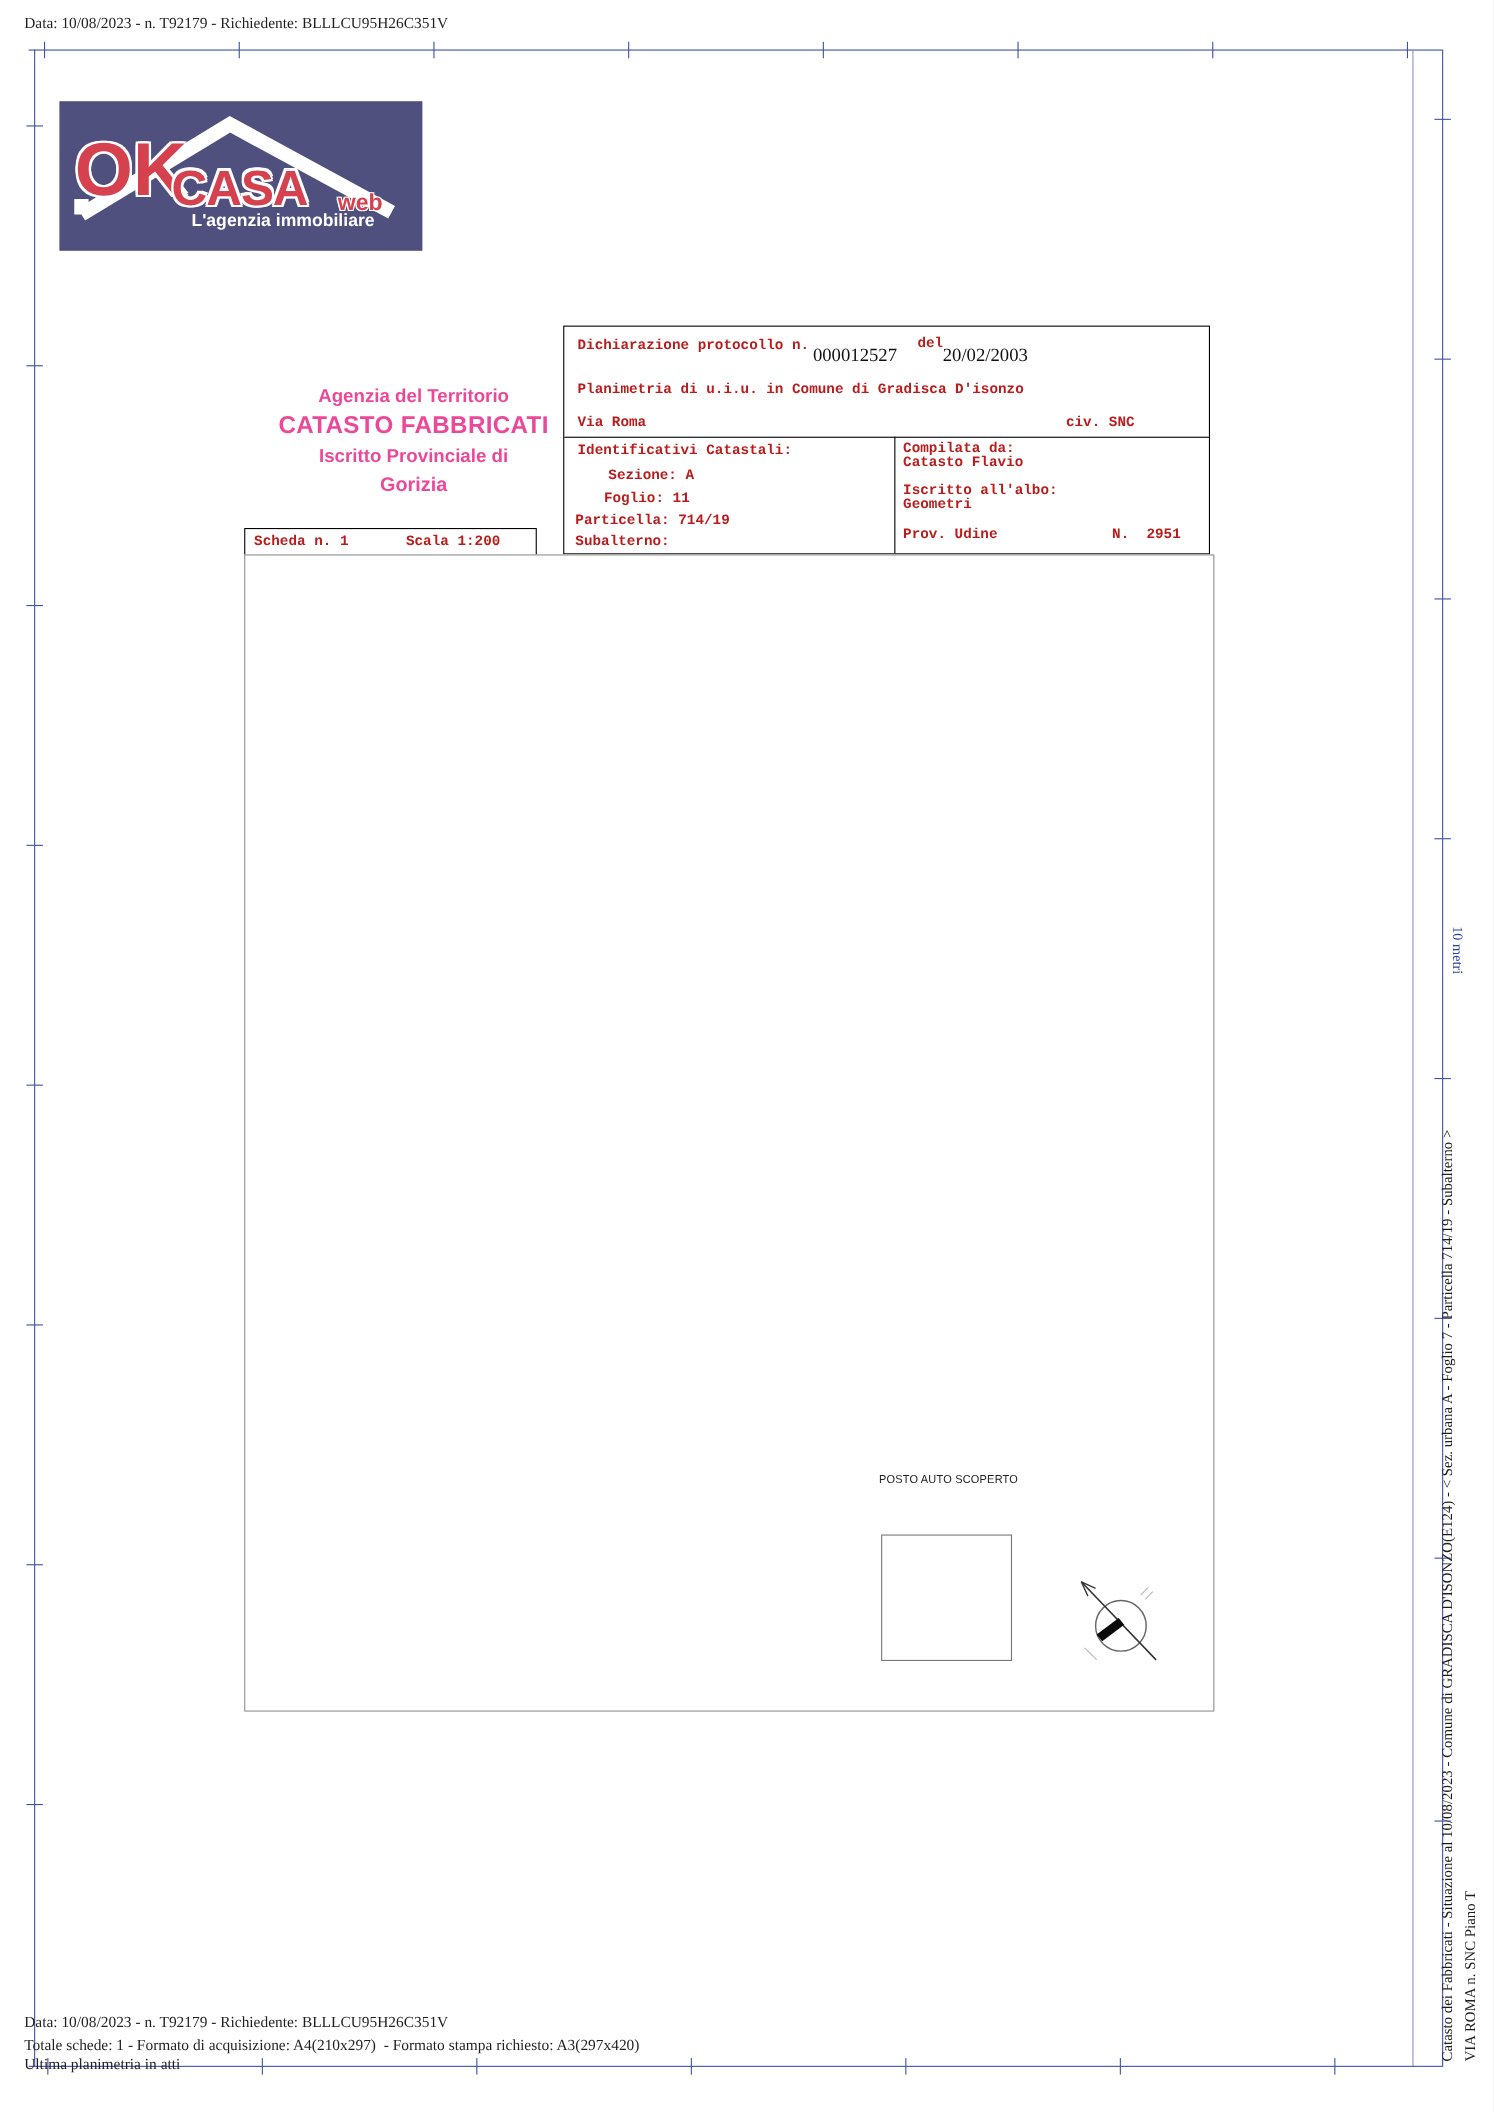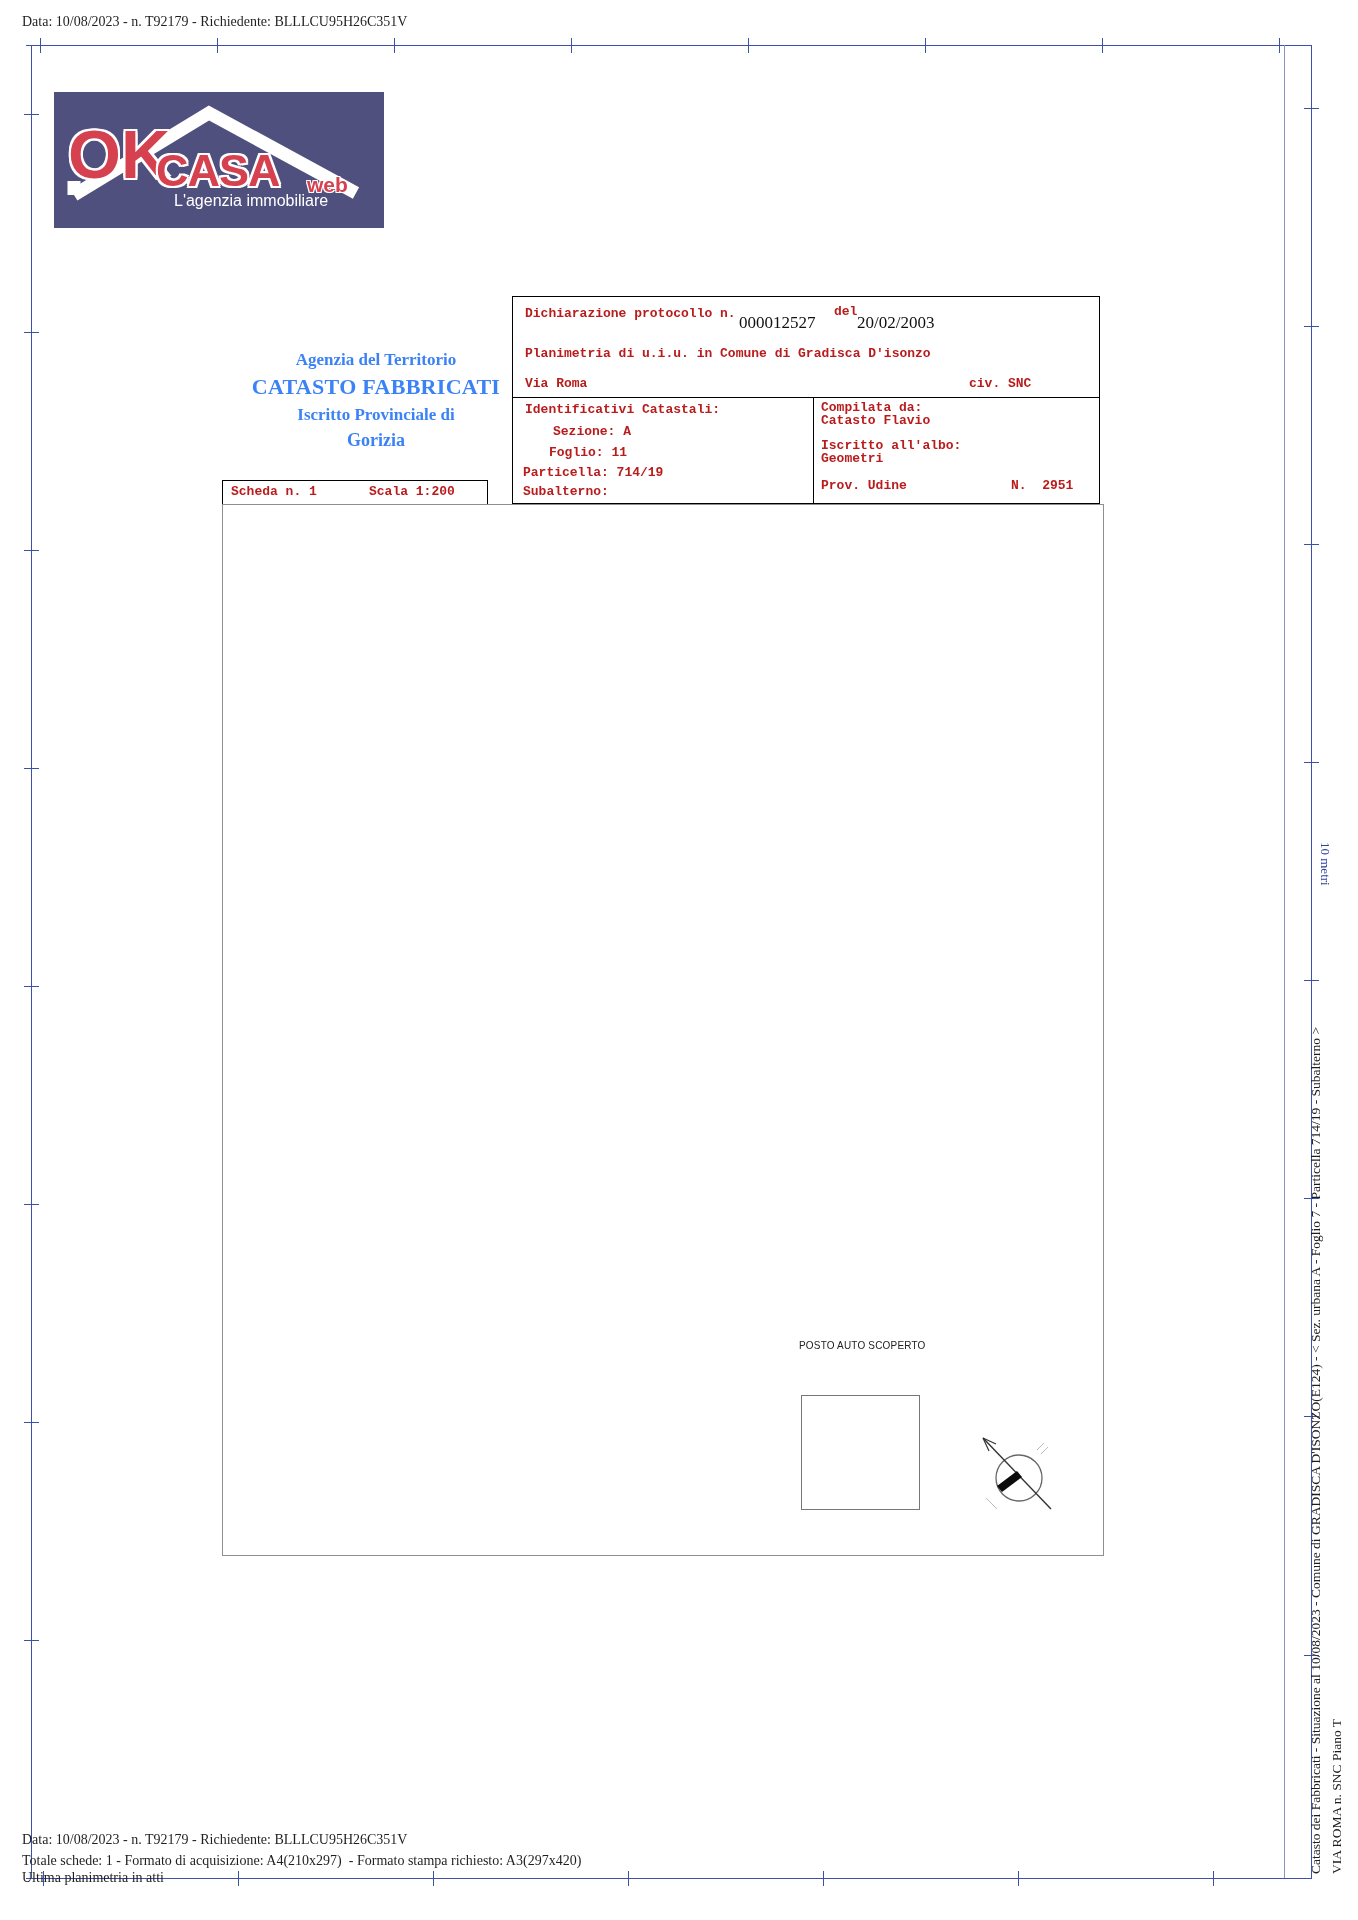--- a/index.html
+++ b/index.html
@@ -31,26 +31,26 @@
   .logo svg{position:absolute;left:0;top:0;}
   .logo-txt{position:absolute;font-family:"Liberation Sans",sans-serif;font-weight:bold;line-height:1;}
   .logo-ok{left:14px;top:28px;font-size:68px;color:var(--logo-red);
     text-shadow:-2px -2px 0 #fff,2px -2px 0 #fff,-2px 2px 0 #fff,2px 2px 0 #fff,
                 -2px 0 0 #fff,2px 0 0 #fff,0 -2px 0 #fff,0 2px 0 #fff;}
   .logo-casa{left:102px;top:56px;font-size:45px;color:var(--logo-red);letter-spacing:-1px;
     text-shadow:-2px -2px 0 #fff,2px -2px 0 #fff,-2px 2px 0 #fff,2px 2px 0 #fff,
                 -2px 0 0 #fff,2px 0 0 #fff,0 -2px 0 #fff,0 2px 0 #fff;}
   .logo-web{left:253px;top:82px;font-size:21px;color:var(--logo-red);
     text-shadow:-1px -1px 0 #fff,1px -1px 0 #fff,-1px 1px 0 #fff,1px 1px 0 #fff;}
-  .logo-tag{left:120px;top:101px;font-size:16px;font-weight:normal;color:#fff;
+  .logo-tag{left:120px;top:101px;font-size:16px;font-weight:bold;color:#fff;
     font-family:"Liberation Sans",sans-serif;}
 
   
   .agency{left:250px;top:350px;width:252px;text-align:center;
-          font-family:Liberation Serif, serif;font-weight:bold;color:#3b82f6;}
+          font-family:Liberation Sans, sans-serif;font-weight:bold;color:#ec4899;}
   .ag1{font-size:17px;}
   .ag2{font-size:22px;margin-top:4px;letter-spacing:.3px;}
   .ag3{font-size:17px;margin-top:5px;}
   .ag4{font-size:18px;margin-top:5px;}
 
   
   .decl{left:512px;top:296px;width:586px;height:206px;border:1px solid #000;background:#fff;}
   .decl .hdiv{position:absolute;left:0;top:100px;width:100%;height:1px;background:#000;}
   .decl .vdiv{position:absolute;left:300px;top:100px;width:1px;height:106px;background:#000;}
 

